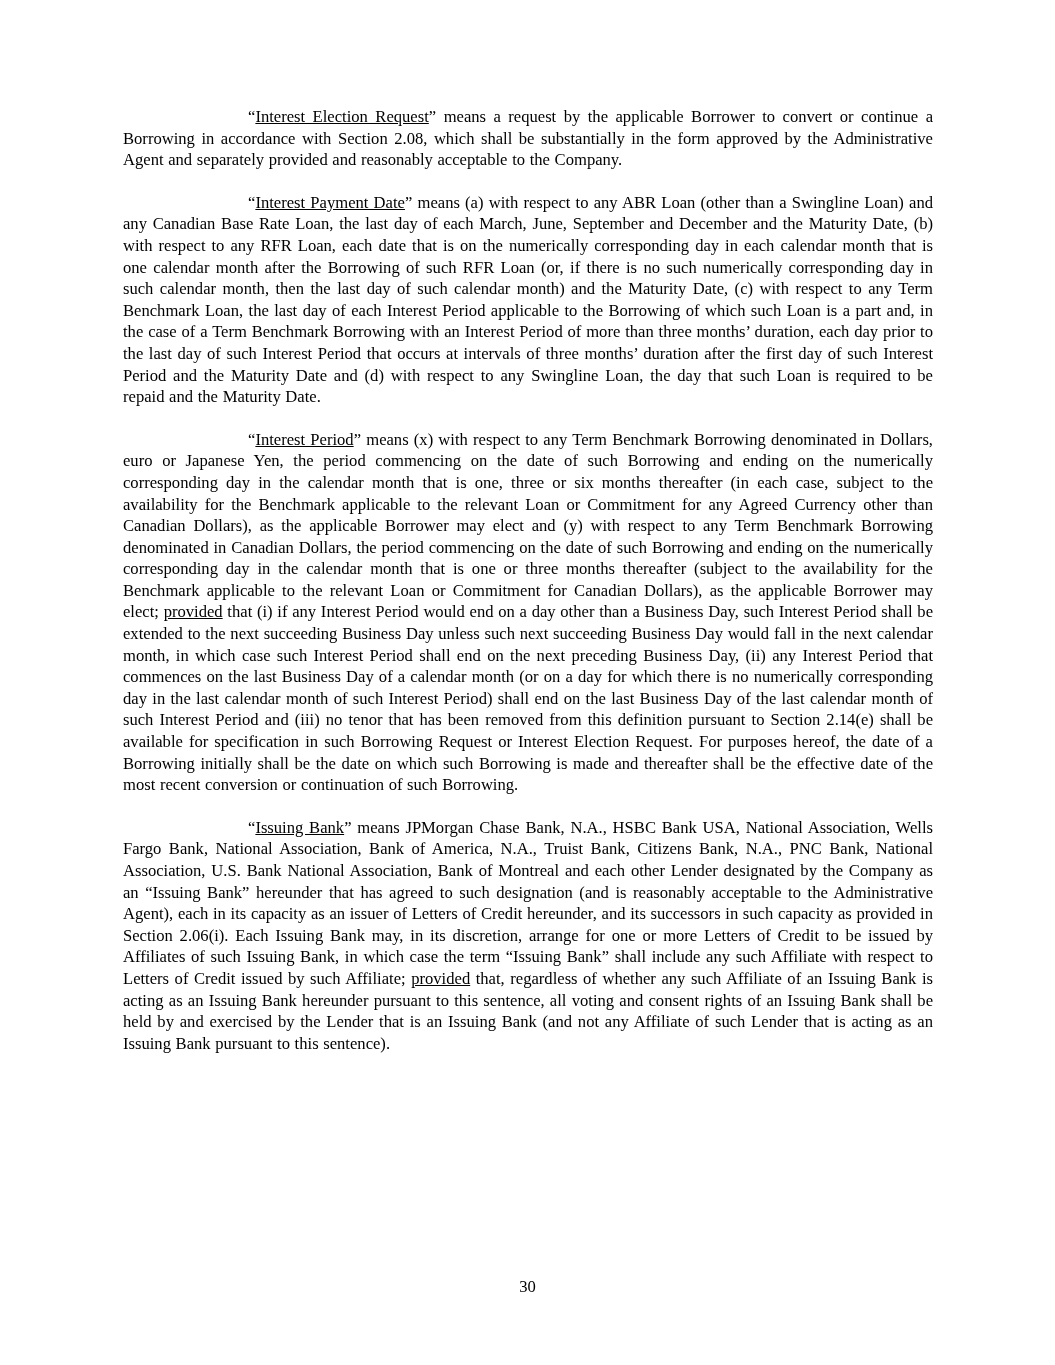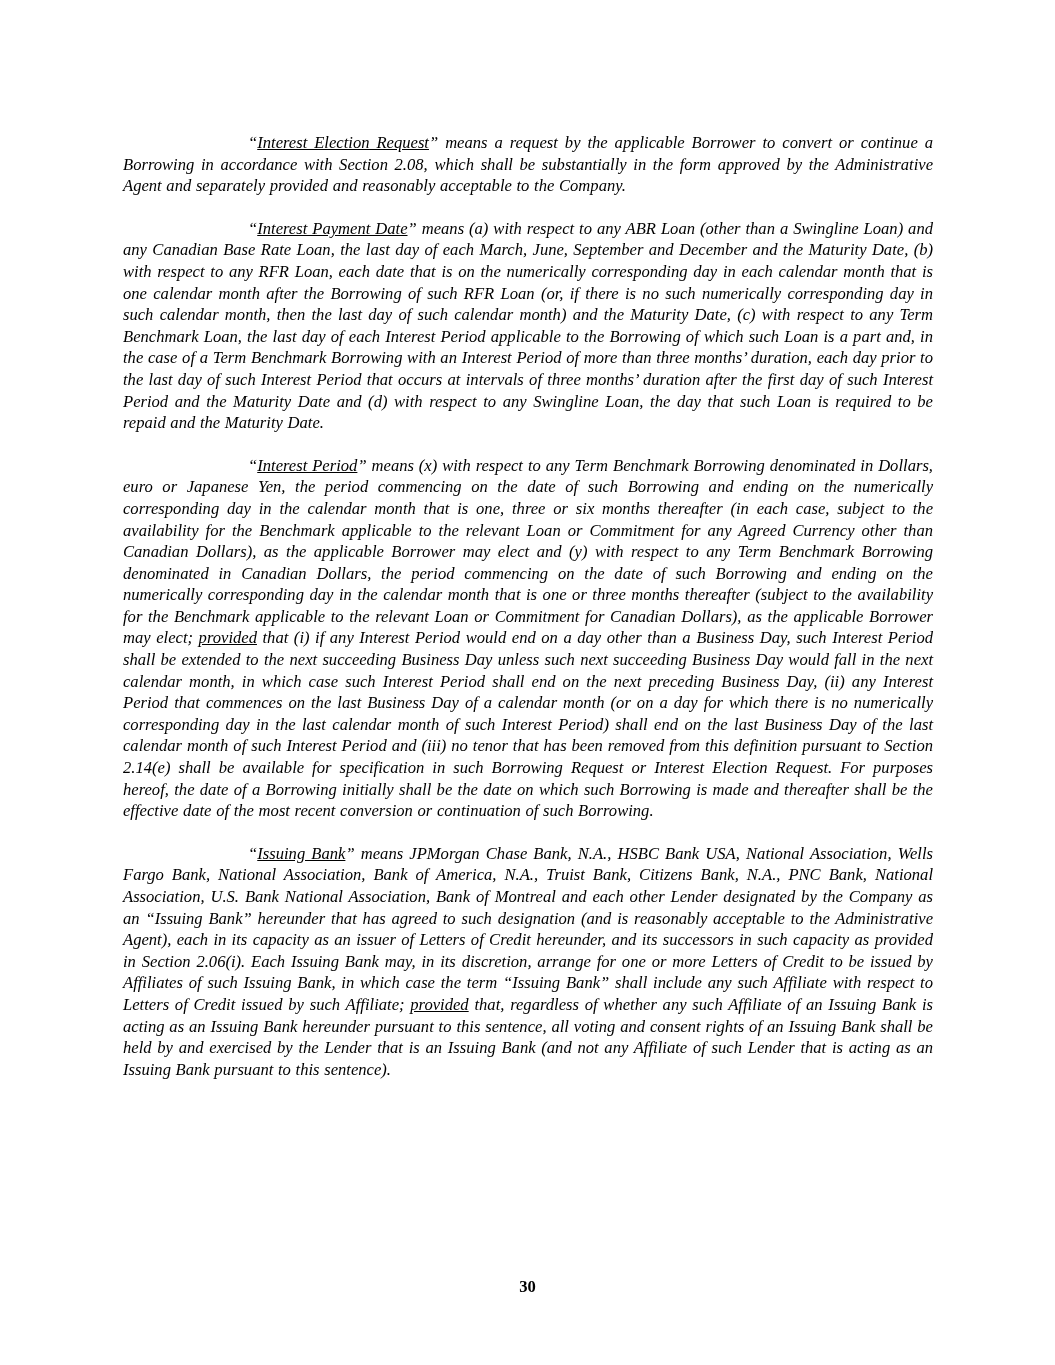--- a/index.html
+++ b/index.html
@@ -18,44 +18,42 @@
     position: absolute;
     top: 0;
     left: 0;
     width: 1055px;
     height: 1365px;
     background: #ffffff;
     overflow: hidden;
   }
   .content {
     position: absolute;
-    top: 132px;
+    top: 106px;
     left: 123px;
     width: 810px;
-    font-style: italic;
   }
   p.para {
     margin: 0 0 21px 0;
     font-size: 16.6px;
     line-height: 21.6px;
     text-align: justify;
     text-indent: 125px;
     word-spacing: 0.5px;
   }
   .u {
     text-decoration: underline;
   }
   .page-number {
     position: absolute;
     top: 1277px;
     left: 0;
     width: 1055px;
     text-align: center;
     font-size: 16.6px;
-    font-weight: bold;
   }
 </style>
 </head>
 <body>
 
 <div class="page">
   <div class="content">
       <p class="para"><span>“</span><span class="u">Interest Election Request</span><span>” means a request by the applicable Borrower to convert or continue a Borrowing in accordance with Section 2.08, which shall be substantially in the form approved by the Administrative Agent and separately provided and reasonably acceptable to the Company.</span></p>
       <p class="para"><span>“</span><span class="u">Interest Payment Date</span><span>” means (a) with respect to any ABR Loan (other than a Swingline Loan) and any Canadian Base Rate Loan, the last day of each March, June, September and December and the Maturity Date, (b) with respect to any RFR Loan, each date that is on the numerically corresponding day in each calendar month that is one calendar month after the Borrowing of such RFR Loan (or, if there is no such numerically corresponding day in such calendar month, then the last day of such calendar month) and the Maturity Date, (c) with respect to any Term Benchmark Loan, the last day of each Interest Period applicable to the Borrowing of which such Loan is a part and, in the case of a Term Benchmark Borrowing with an Interest Period of more than three months’ duration, each day prior to the last day of such Interest Period that occurs at intervals of three months’ duration after the first day of such Interest Period and the Maturity Date and (d) with respect to any Swingline Loan, the day that such Loan is required to be repaid and the Maturity Date.</span></p>
       <p class="para"><span>“</span><span class="u">Interest Period</span><span>” means (x) with respect to any Term Benchmark Borrowing denominated in Dollars, euro or Japanese Yen, the period commencing on the date of such Borrowing and ending on the numerically corresponding day in the calendar month that is one, three or six months thereafter (in each case, subject to the availability for the Benchmark applicable to the relevant Loan or Commitment for any Agreed Currency other than Canadian Dollars), as the applicable Borrower may elect and (y) with respect to any Term Benchmark Borrowing denominated in Canadian Dollars, the period commencing on the date of such Borrowing and ending on the numerically corresponding day in the calendar month that is one or three months thereafter (subject to the availability for the Benchmark applicable to the relevant Loan or Commitment for Canadian Dollars), as the applicable Borrower may elect; </span><span class="u">provided</span><span> that (i) if any Interest Period would end on a day other than a Business Day, such Interest Period shall be extended to the next succeeding Business Day unless such next succeeding Business Day would fall in the next calendar month, in which case such Interest Period shall end on the next preceding Business Day, (ii) any Interest Period that commences on the last Business Day of a calendar month (or on a day for which there is no numerically corresponding day in the last calendar month of such Interest Period) shall end on the last Business Day of the last calendar month of such Interest Period and (iii) no tenor that has been removed from this definition pursuant to Section 2.14(e) shall be available for specification in such Borrowing Request or Interest Election Request.  For purposes hereof, the date of a Borrowing initially shall be the date on which such Borrowing is made and thereafter shall be the effective date of the most recent conversion or continuation of such Borrowing.</span></p>

